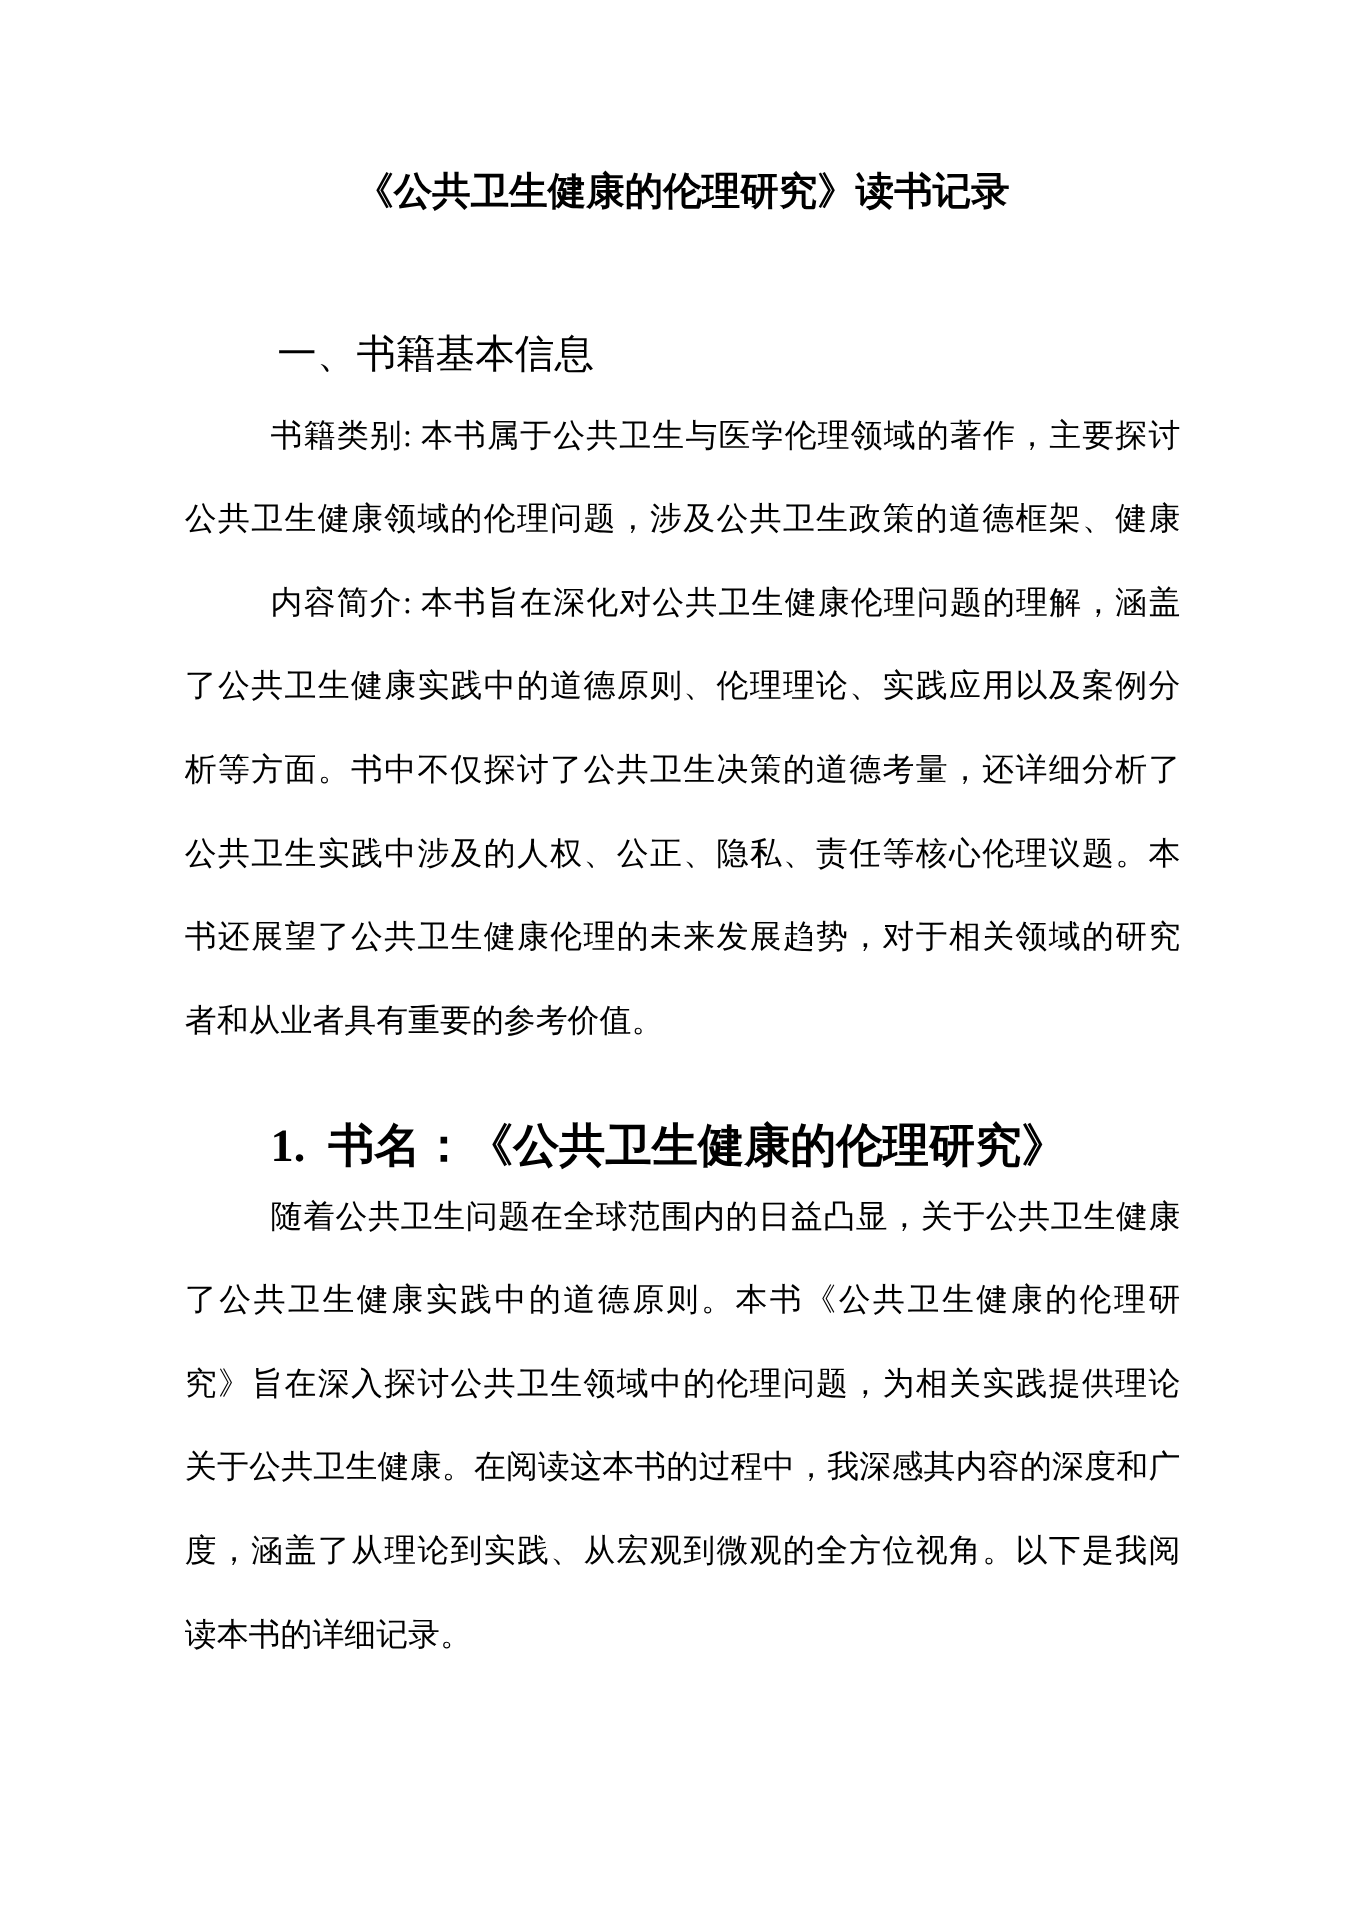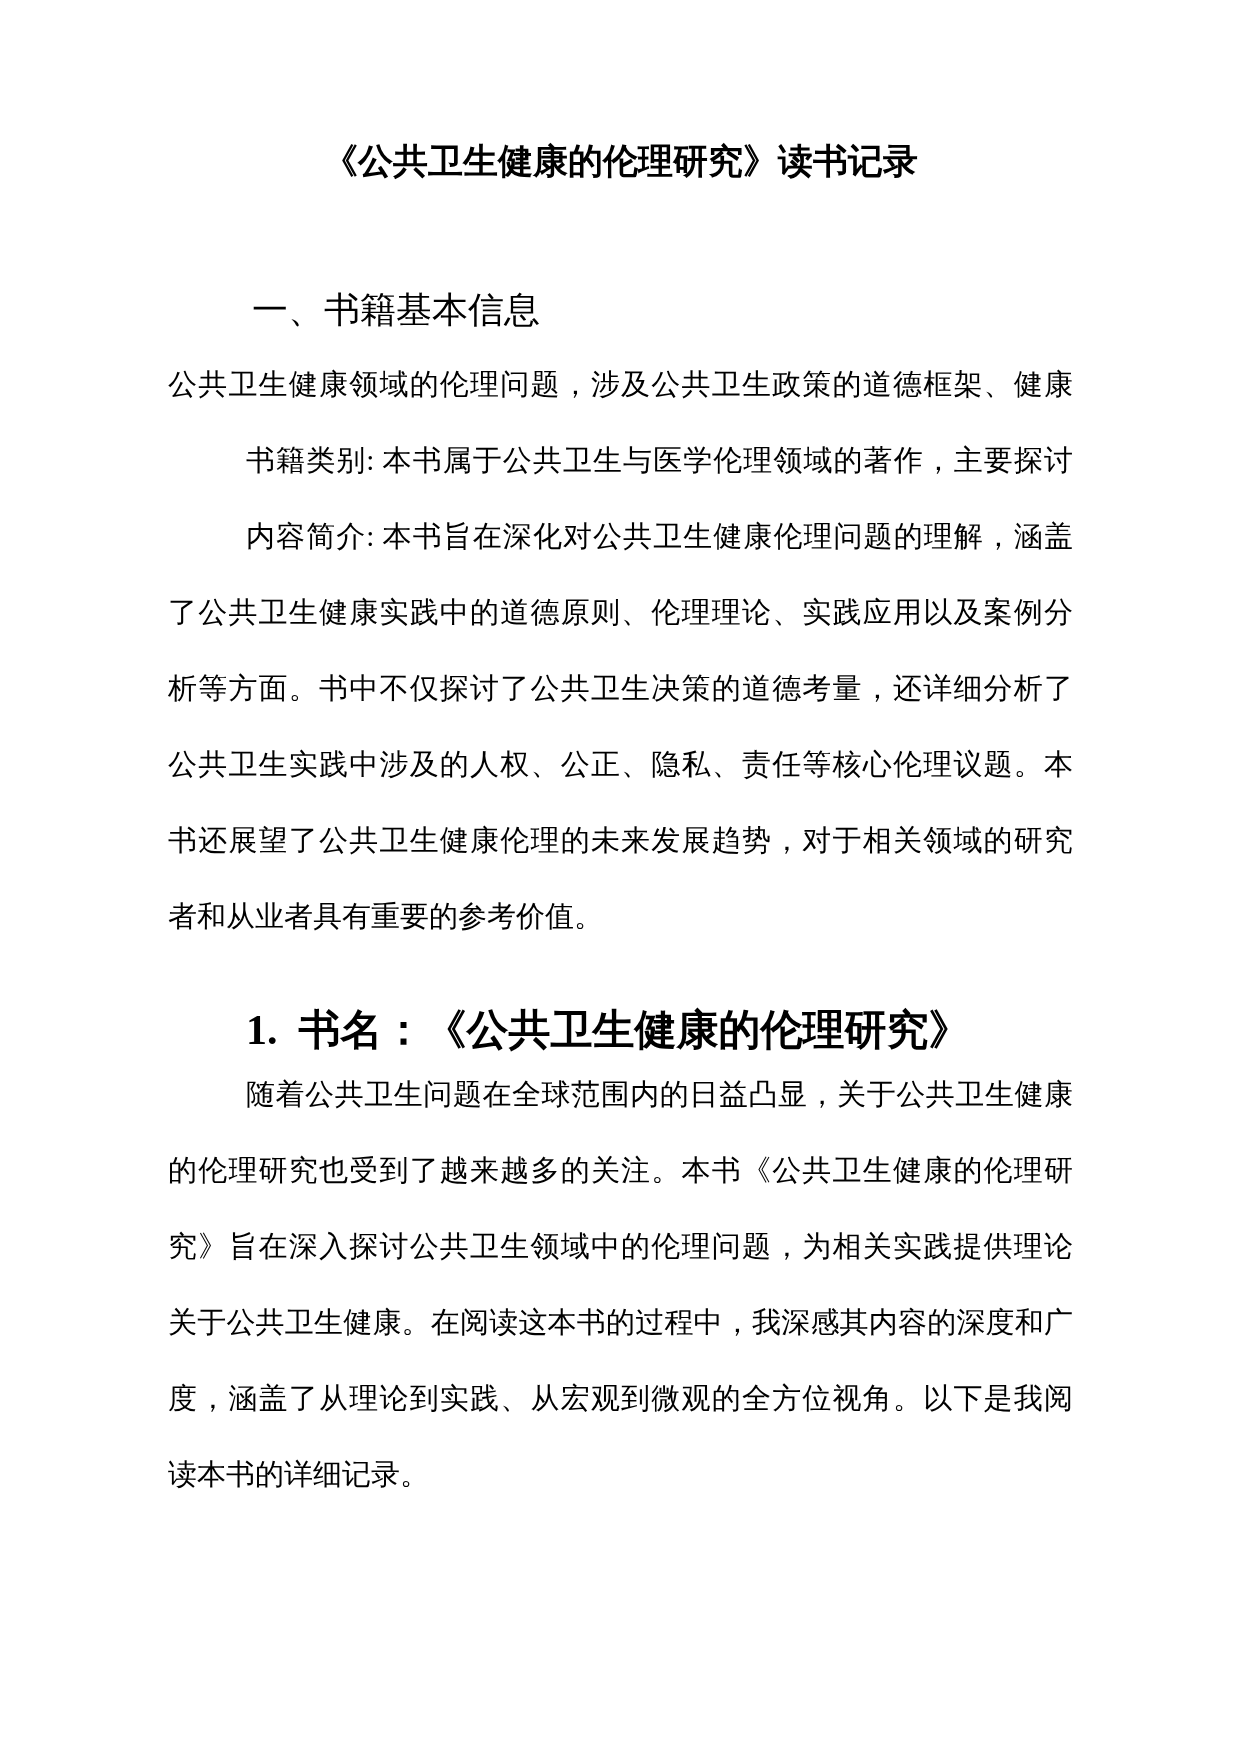--- a/index.html
+++ b/index.html
@@ -12,21 +12,21 @@
     width: 1241px;
     height: 1754px;
     background: #ffffff;
     color: #000000;
     font-family: "Liberation Serif", "DejaVu Serif", serif;
     overflow: hidden;
   }
   .content {
     position: absolute;
     left: 168px;
-    top: 4px;
+    top: 16px;
     width: 905px;
   }
   .doc-title {
     margin: 134px 0 0 0;
     height: 48px;
     line-height: 48px;
     font-size: 35px;
     font-weight: 700;
     text-align: center;
     white-space: pre;
@@ -68,35 +68,35 @@
 </style>
 </head>
 <body>
 
 <div class="page">
   <div class="content">
     <h1 class="doc-title">《公共卫生健康的伦理研究》读书记录</h1>
     <div id="blocks">
         <div class="h1">一、书籍基本信息</div>
         <div class="para">
+          <div class="line j ind">书籍类别: 本书属于公共卫生与医学伦理领域的著作，主要探讨</div>
           <div class="line j">公共卫生健康领域的伦理问题，涉及公共卫生政策的道德框架、健康</div>
-          <div class="line j ind">书籍类别: 本书属于公共卫生与医学伦理领域的著作，主要探讨</div>
         </div>
         <div class="para">
           <div class="line j ind">内容简介: 本书旨在深化对公共卫生健康伦理问题的理解，涵盖</div>
           <div class="line j">了公共卫生健康实践中的道德原则、伦理理论、实践应用以及案例分</div>
           <div class="line j">析等方面。书中不仅探讨了公共卫生决策的道德考量，还详细分析了</div>
           <div class="line j">公共卫生实践中涉及的人权、公正、隐私、责任等核心伦理议题。本</div>
           <div class="line j">书还展望了公共卫生健康伦理的未来发展趋势，对于相关领域的研究</div>
           <div class="line">者和从业者具有重要的参考价值。</div>
         </div>
         <div class="sub">1.  书名：《公共卫生健康的伦理研究》</div>
         <div class="para">
           <div class="line j ind">随着公共卫生问题在全球范围内的日益凸显，关于公共卫生健康</div>
-          <div class="line j">的伦理研究也受到了越来越多的关注。本书《公共卫生健康的伦理研</div>
+          <div class="line j">了公共卫生健康实践中的道德原则。本书《公共卫生健康的伦理研</div>
           <div class="line j">究》旨在深入探讨公共卫生领域中的伦理问题，为相关实践提供理论</div>
           <div class="line j">关于公共卫生健康。在阅读这本书的过程中，我深感其内容的深度和广</div>
           <div class="line j">度，涵盖了从理论到实践、从宏观到微观的全方位视角。以下是我阅</div>
           <div class="line">读本书的详细记录。</div>
         </div>
       </div>
   </div>
 </div>
 
 </body></html>

